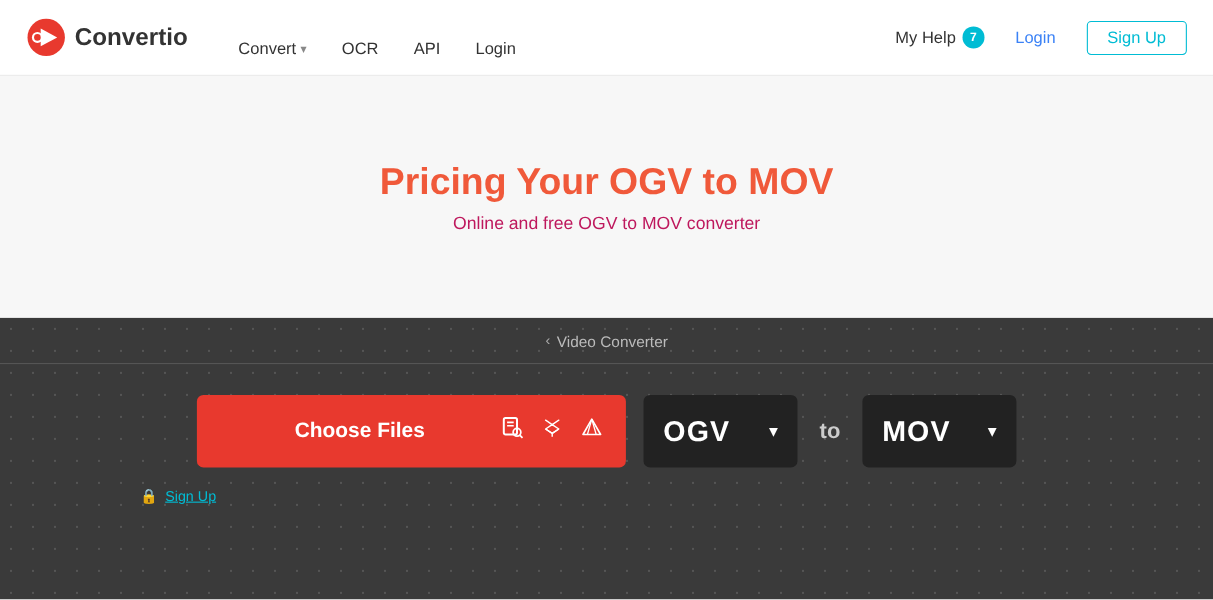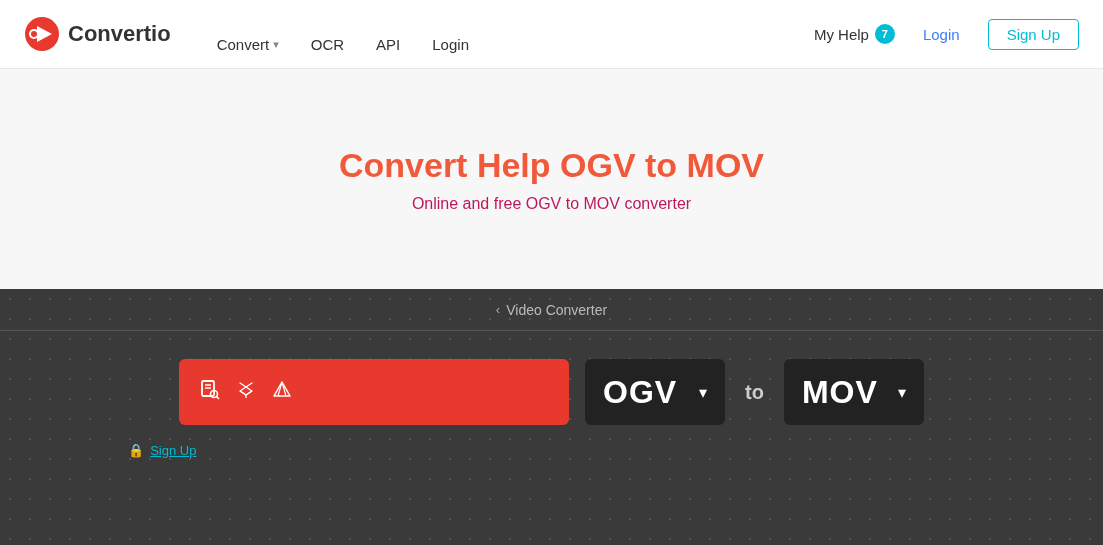--- a/index.html
+++ b/index.html
@@ -192,21 +192,21 @@
       height: 66px;
       display: flex;
       align-items: center;
       justify-content: space-between;
       padding: 0 18px;
       cursor: pointer;
       min-width: 140px;
       gap: 10px;
     }
     .format-label {
-      font-size: 32px;
+      font-size: 26px;
       font-weight: 800;
       color: #fff;
       letter-spacing: 1px;
     }
     .format-chevron {
       color: #fff;
       font-size: 16px;
     }
 
     .to-text {
@@ -273,34 +273,35 @@
       <div class="badge">
         <span>7</span>
       </div>
     </div>
     <span class="login-btn">Login</span>
     <button class="signup-btn">Sign Up</button>
   </div>
 </header>
 
 <section class="hero">
-  <h1 class="hero-title">Convert Help OGV to MOV</h1>
+  <h1 class="hero-title">Pricing Your OGV to MOV</h1>
   <p class="hero-subtitle">Online and free OGV to MOV converter</p>
 </section>
 
 <section class="converter-section">
 
   <div class="breadcrumb-bar">
     <span class="breadcrumb-chevron">‹</span>
     <span class="breadcrumb-text">Video Converter</span>
   </div>
 
   <div class="converter-content">
 
     <button class="choose-files-btn">
+      <span class="choose-files-text">Choose Files</span>
       <div class="btn-icons">
 
         <span class="btn-icon">
           <svg width="22" height="22" viewBox="0 0 22 22" fill="none">
             <rect x="3" y="2" width="12" height="15" rx="1.5" stroke="white" stroke-width="1.8" fill="none"></rect>
             <line x1="6" y1="6" x2="12" y2="6" stroke="white" stroke-width="1.5"></line>
             <line x1="6" y1="9" x2="12" y2="9" stroke="white" stroke-width="1.5"></line>
             <circle cx="15" cy="15" r="3.5" stroke="white" stroke-width="1.6" fill="none"></circle>
             <line x1="17.5" y1="17.5" x2="20" y2="20" stroke="white" stroke-width="1.6"></line>
           </svg>

